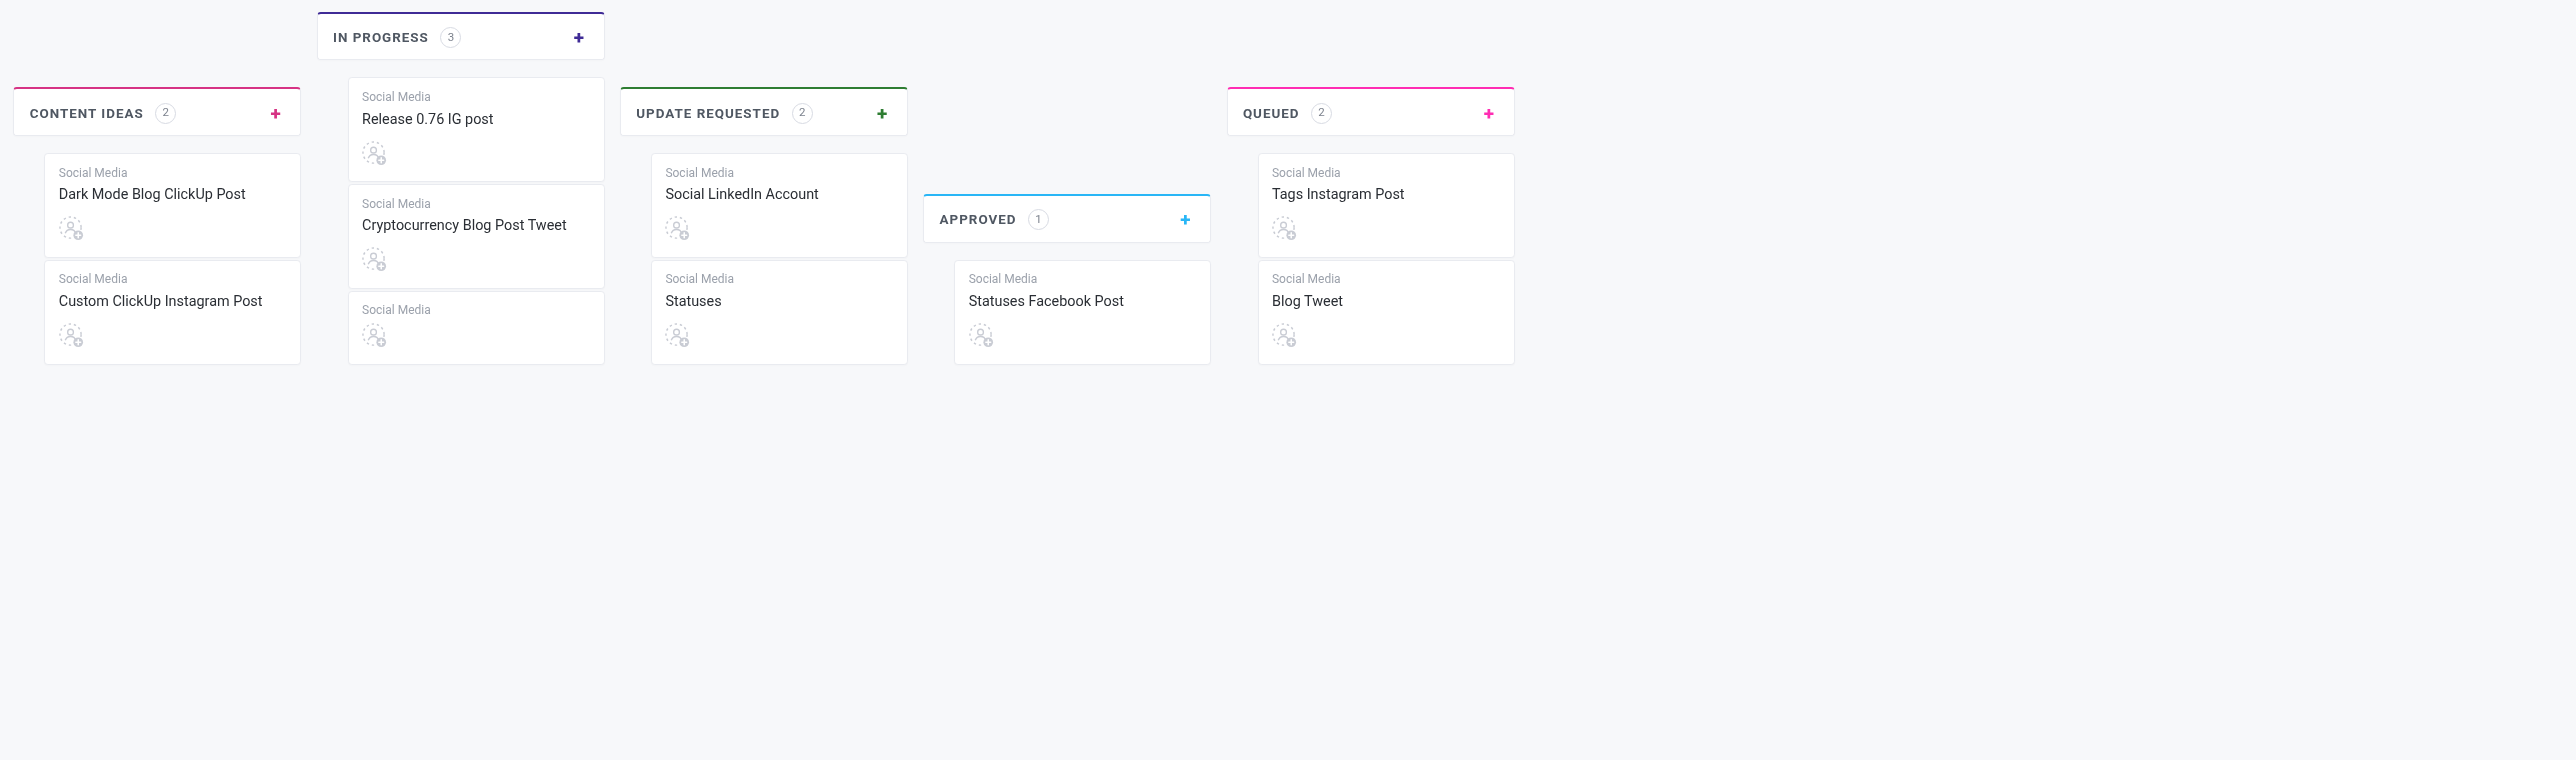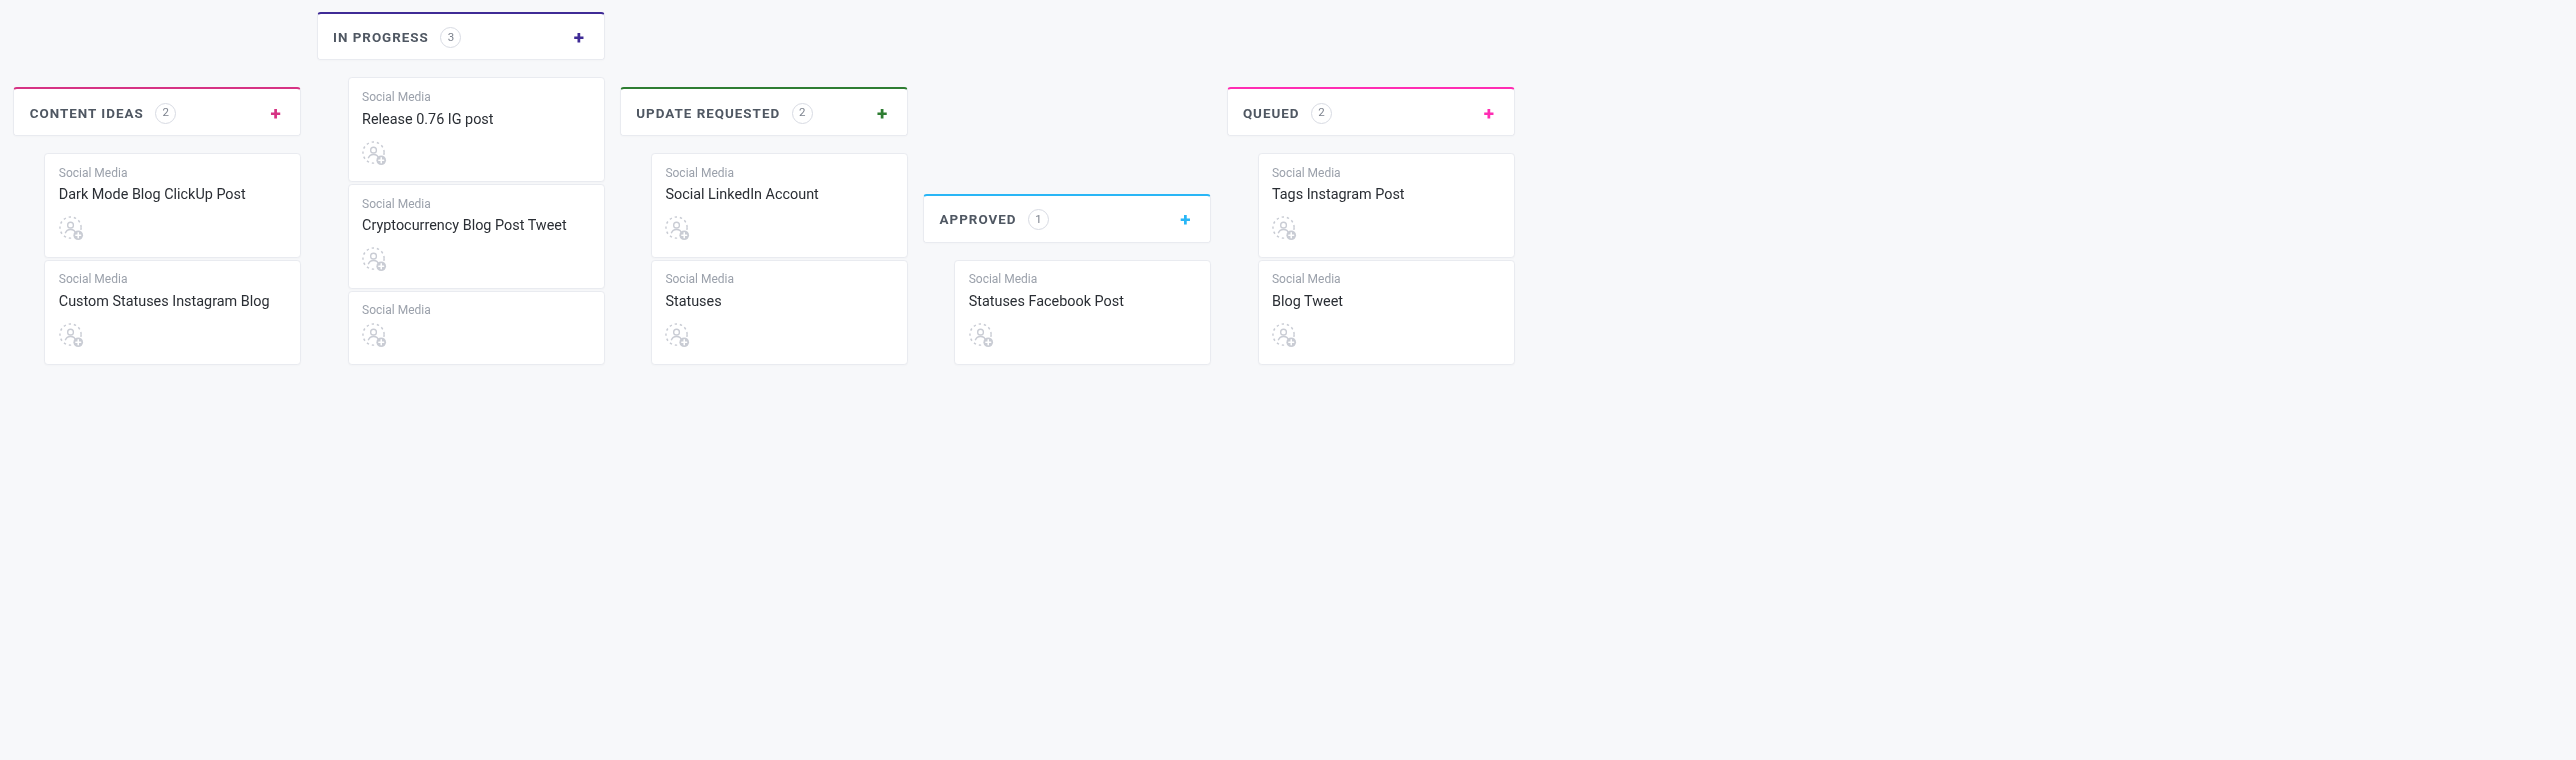--- a/index.html
+++ b/index.html
@@ -113,21 +113,21 @@
               <circle cx="12" cy="12" r="11" fill="none" stroke="#c9ccd4" stroke-width="1.5" stroke-dasharray="2.5 3"></circle>
               <circle cx="12" cy="9.5" r="3" fill="none" stroke="#c9ccd4" stroke-width="1.4"></circle>
               <path d="M6.5 18c1-3 4-4 5.5-4s4.5 1 5.5 4" fill="none" stroke="#c9ccd4" stroke-width="1.4"></path>
               <circle cx="20" cy="20" r="5" fill="#c9ccd4"></circle>
               <path d="M20 17.5v5M17.5 20h5" stroke="#ffffff" stroke-width="1.6" stroke-linecap="round"></path>
             </svg>
         </span>
       </div>
       <div class="card">
         <div class="card-tag">Social Media</div>
-        <div class="card-title">Custom Statuses Instagram Blog</div>
+        <div class="card-title">Custom ClickUp Instagram Post</div>
         <span class="assignee">
           <svg viewBox="0 0 26 26" width="25" height="25">
               <circle cx="12" cy="12" r="11" fill="none" stroke="#c9ccd4" stroke-width="1.5" stroke-dasharray="2.5 3"></circle>
               <circle cx="12" cy="9.5" r="3" fill="none" stroke="#c9ccd4" stroke-width="1.4"></circle>
               <path d="M6.5 18c1-3 4-4 5.5-4s4.5 1 5.5 4" fill="none" stroke="#c9ccd4" stroke-width="1.4"></path>
               <circle cx="20" cy="20" r="5" fill="#c9ccd4"></circle>
               <path d="M20 17.5v5M17.5 20h5" stroke="#ffffff" stroke-width="1.6" stroke-linecap="round"></path>
             </svg>
         </span>
       </div>

